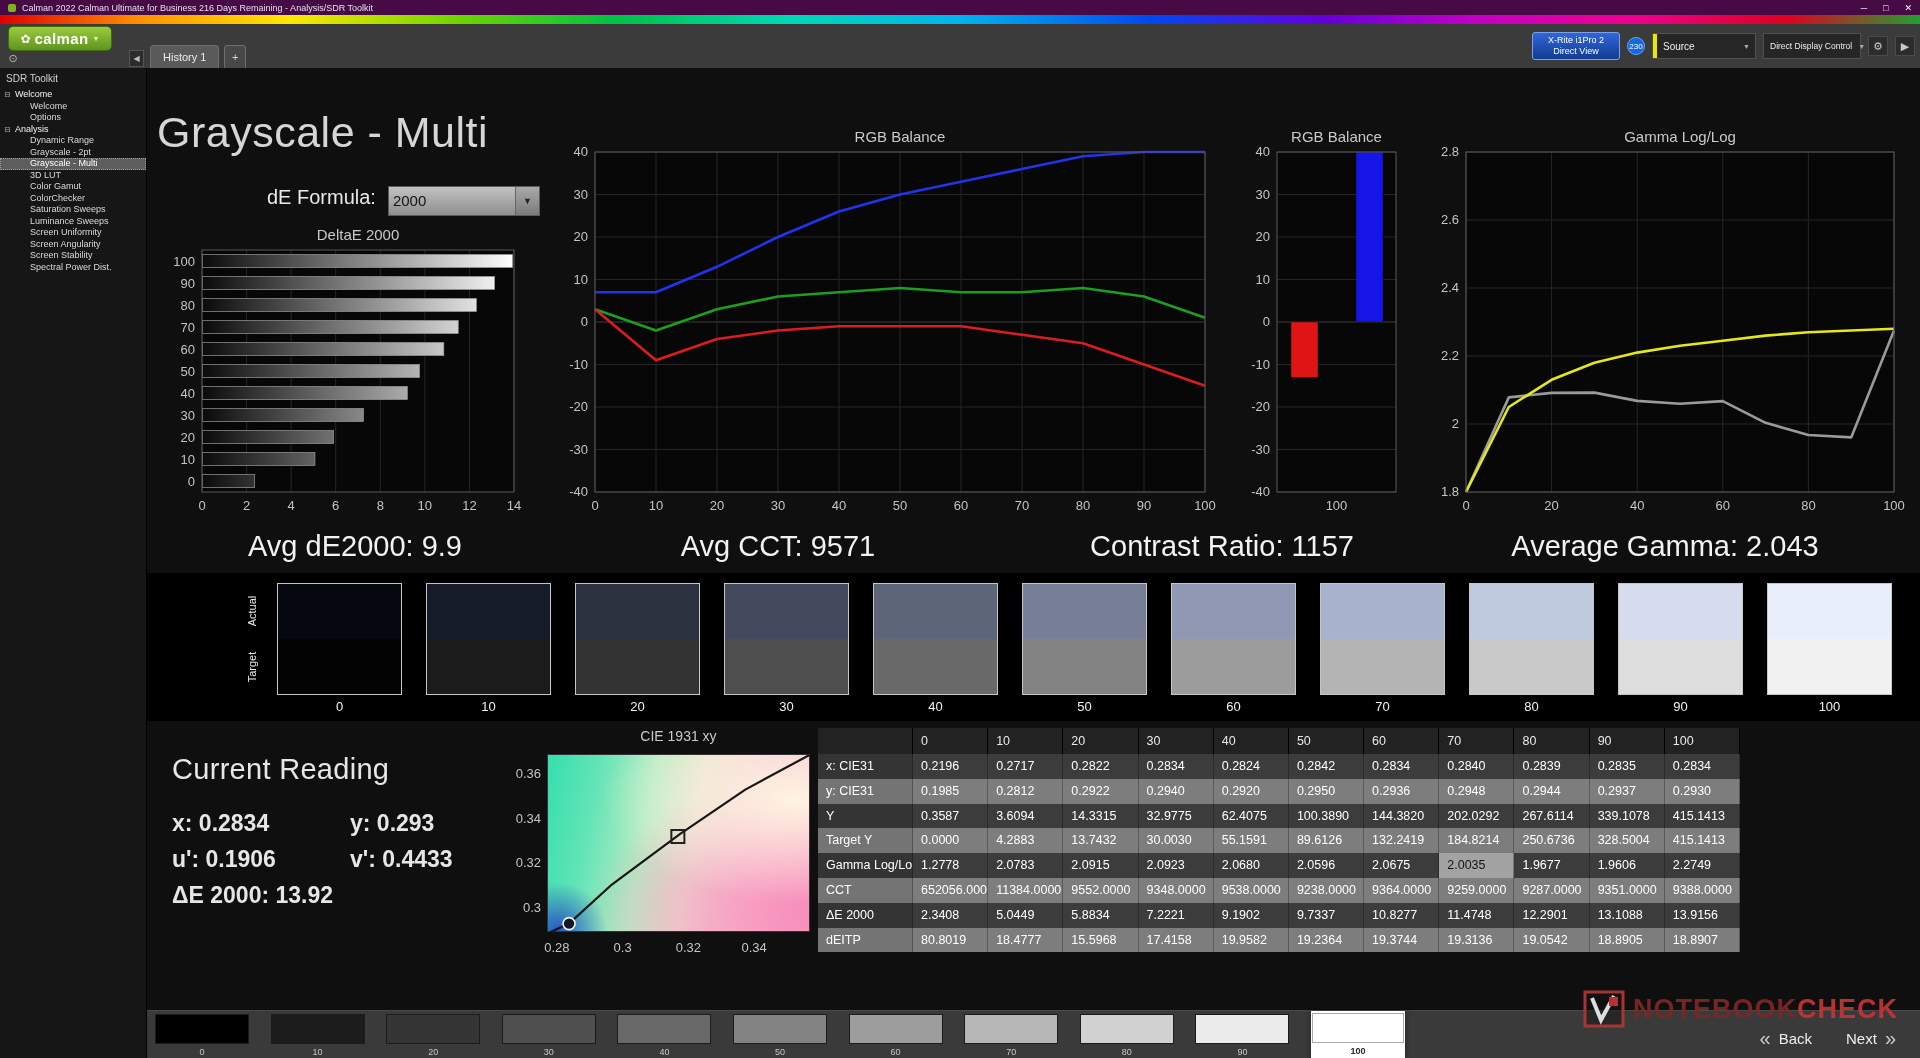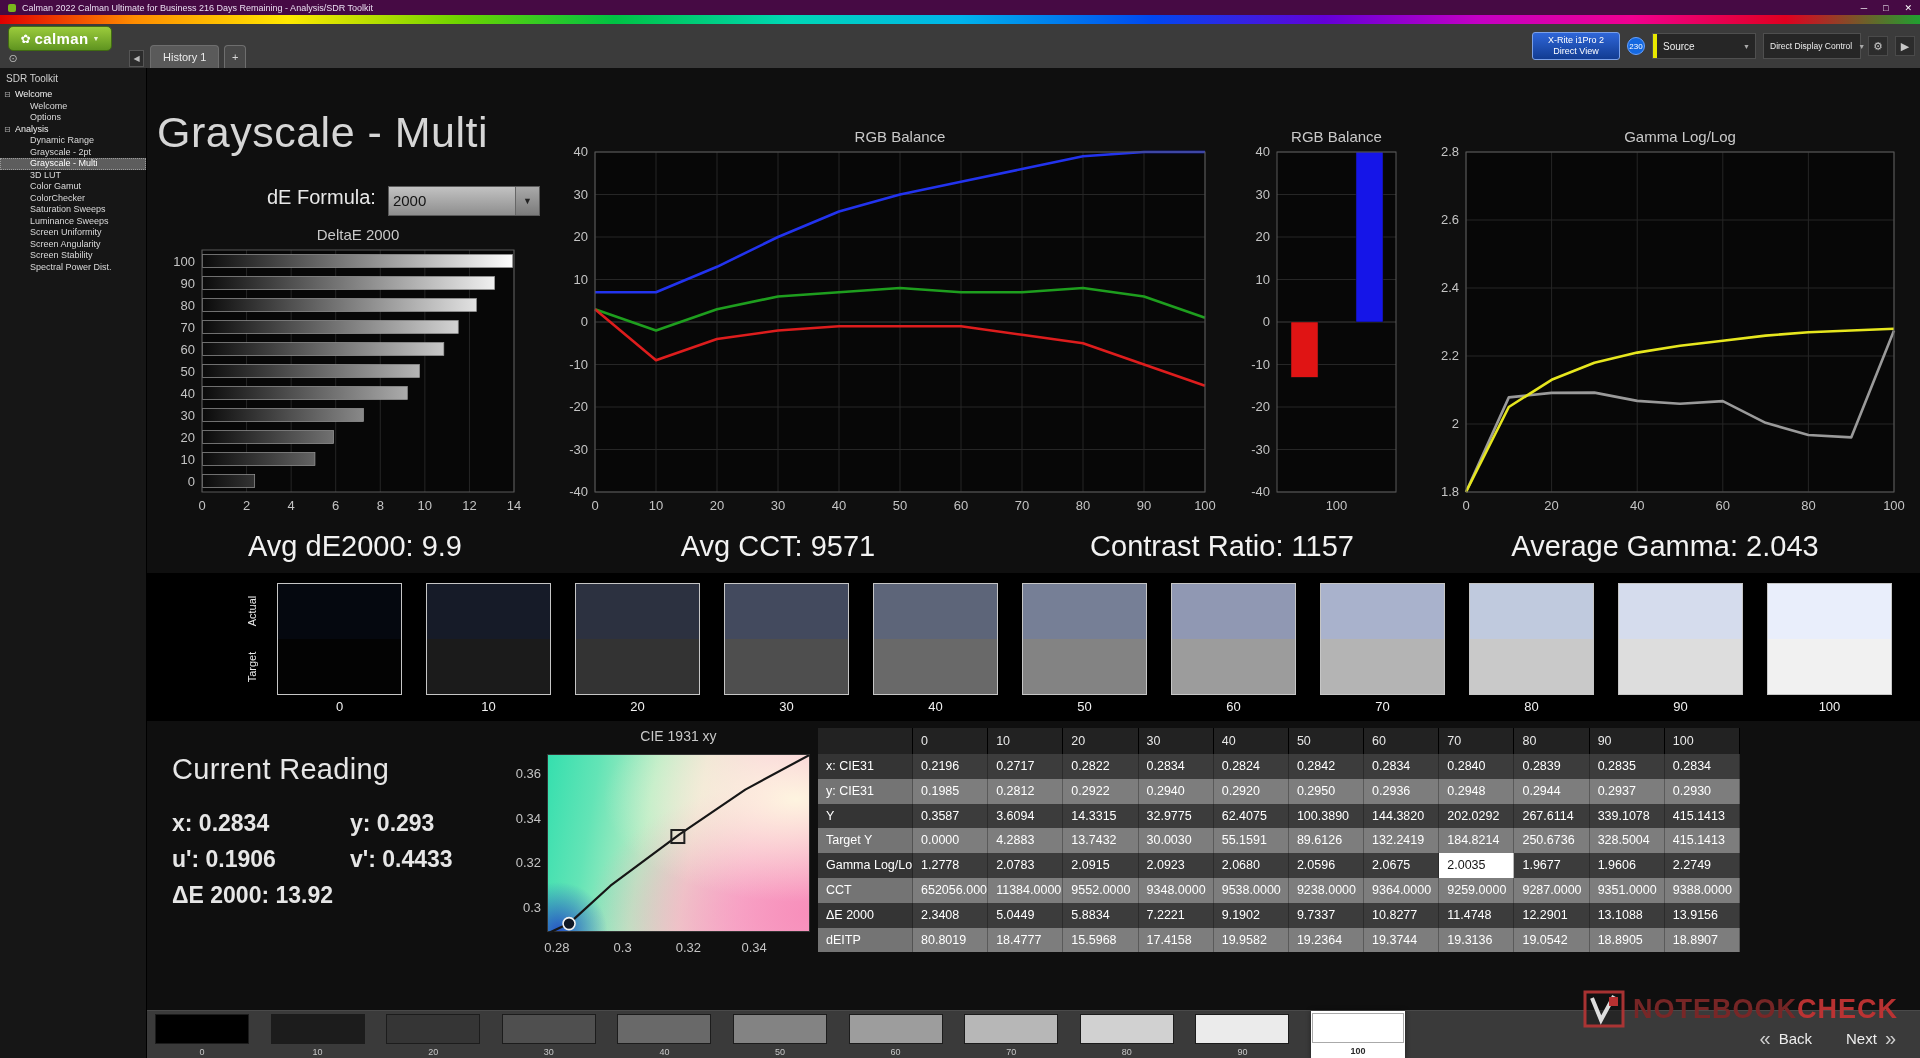--- a/index.html
+++ b/index.html
@@ -115,21 +115,21 @@
   
   .results-table{position:absolute;left:671px;top:660px;width:922px;font-size:12.5px;color:#fff}
   .trow{display:grid;grid-template-columns:95px repeat(11,1fr);height:24.8px;line-height:24.8px}
   .trow.thead{background:#191919;height:26px;line-height:26px}
   .thead .tcell{background:#222;border-right:1px solid #000;color:#e8e8e8}
   .trow.odd{background:#3c3c3c}
   .trow.even{background:#7d7d7d}
   .odd .tlabel{background:#343434}
   .even .tlabel{background:#747474}
   .tcell{padding-left:8px;border-right:1px solid rgba(0,0,0,.28);overflow:hidden;white-space:nowrap}
-  .tcell.hl{background:#ffffff;color:#151515}
+  .tcell.hl{background:#a3a3a3;color:#151515}
 
   
   .bottombar{position:absolute;left:147px;top:1010px;width:1773px;height:48px;background:#3a3a3a;border-top:1px solid #4a4a4a}
   .patchcell{position:absolute;top:3px;width:94px;height:45px;cursor:pointer}
   .patchbox{height:30px;border:1px solid #1c1c1c}
   .patchlabel{font-size:9px;color:#c8c8c8;text-align:center;margin-top:3px}
   .patchcell.sel{top:0;height:48px;background:#fff;padding:2px 1px 0 1px;box-shadow:0 0 5px rgba(0,0,0,.45)}
   .patchcell.sel .patchbox{border-color:#aaa}
   .patchcell.sel .patchlabel{color:#2a2a2a;font-weight:bold}
   .nav-buttons{position:absolute;right:24px;bottom:10px;display:flex;gap:34px}

